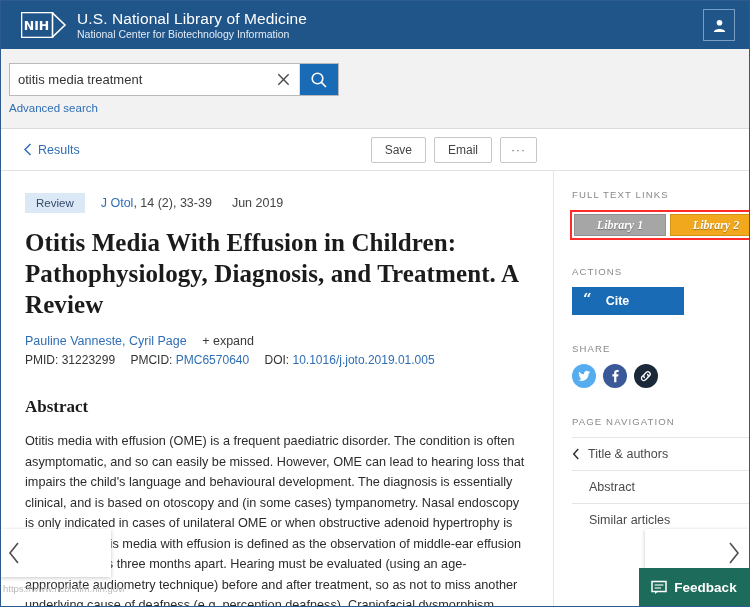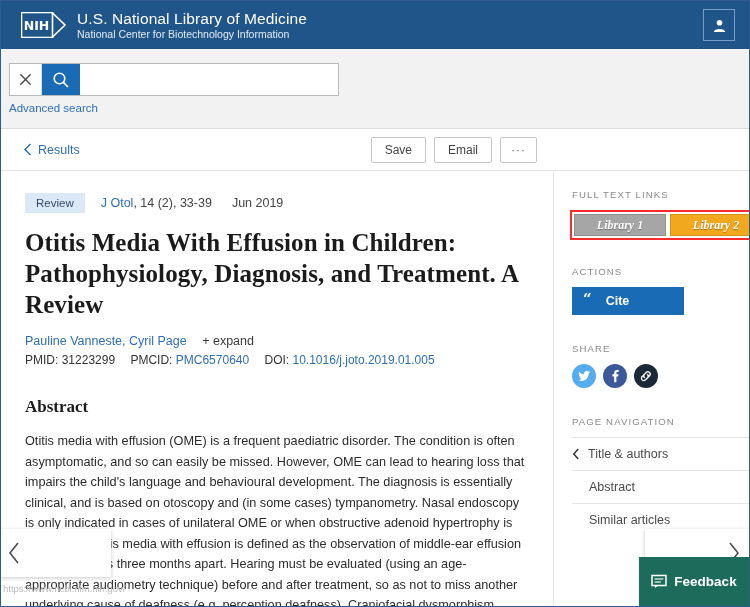--- a/index.html
+++ b/index.html
@@ -378,21 +378,21 @@
     z-index: 20;
   }
   .next-overlay .ov-txt { text-align: right; }
   .next-overlay .nchev2 { margin: 0 8px 0 8px; display:flex; }
 
   .feedback-btn {
     position: absolute;
     right: 0; bottom: 0;
     background: #1d6b5a;
     color: #fff;
-    height: 49px;
+    height: 38px;
     width: 110px;
     display: flex; align-items: center; justify-content: center;
     gap: 7px;
     font-size: 13.5px; font-weight: bold;
     cursor: pointer;
     z-index: 25;
   }
 
   .status-url {
     position: absolute;
@@ -427,20 +427,21 @@
         <circle cx="8" cy="5" r="3" fill="#ffffff"></circle>
         <path d="M2 15 C2 10.5 14 10.5 14 15 Z" fill="#ffffff"></path>
       </svg>
     </div>
   </div>
 
   <div class="search-strip">
 
     <div class="search-wrap">
       <div class="search-box">
+        <input class="search-input" value="otitis media treatment" placeholder="Search PubMed" style="">
         <div class="clear-btn">
           <svg width="15" height="15" viewBox="0 0 16 16">
             <line x1="2.5" y1="2.5" x2="13.5" y2="13.5" stroke="#4b4b4b" stroke-width="1.5"></line>
             <line x1="13.5" y1="2.5" x2="2.5" y2="13.5" stroke="#4b4b4b" stroke-width="1.5"></line>
           </svg>
         </div>
         <div class="search-btn">
           <svg width="18" height="18" viewBox="0 0 18 18">
             <circle cx="7.5" cy="7.5" r="5.3" fill="none" stroke="#ffffff" stroke-width="1.6"></circle>
             <line x1="11.4" y1="11.4" x2="16" y2="16" stroke="#ffffff" stroke-width="1.6"></line>

